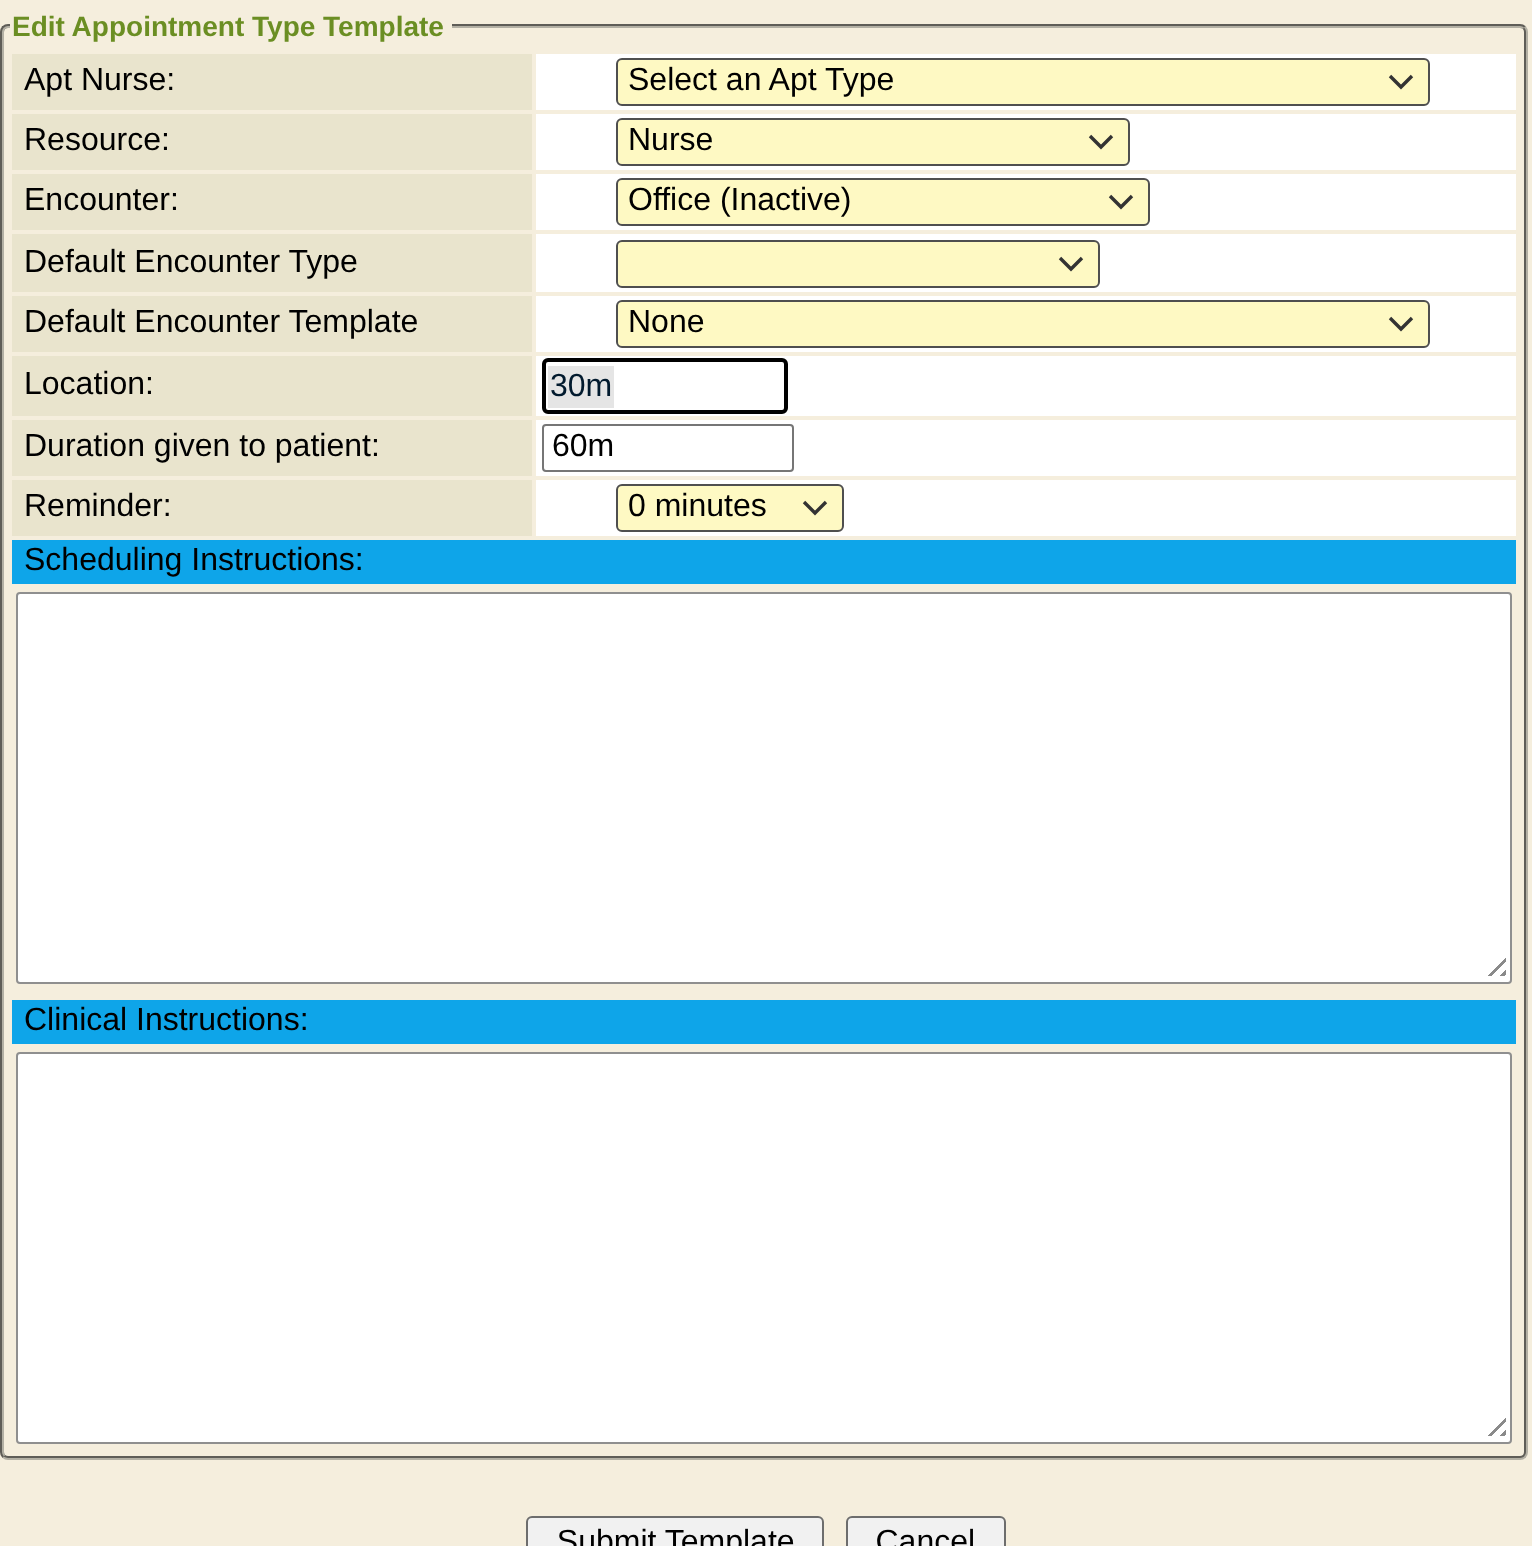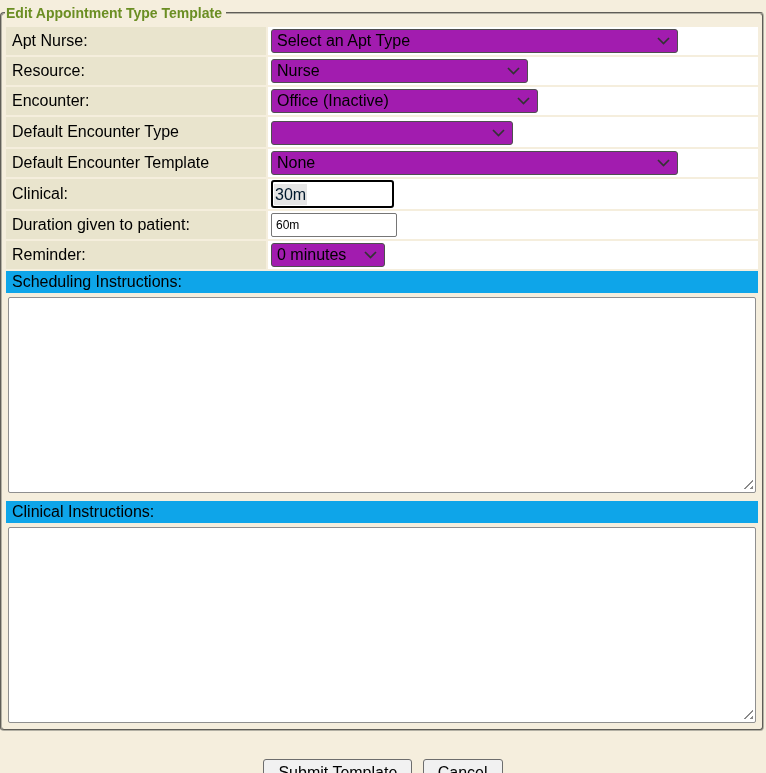--- a/index.html
+++ b/index.html
@@ -47,46 +47,47 @@
     background:transparent;
     padding:2px 0 6px 0;
   }
   
   .select{
     display:inline-flex;
     align-items:center;
     justify-content:space-between;
     box-sizing:border-box;
     height:24px;
-    background:#a21caf;
+    background:#fef9c3;
     border:1px solid #4f4f4f;
     border-radius:3px;
     padding:0 7px 0 5px;
     cursor:default;
+    margin-left:37px;
   }
   .select .sel-text{
     white-space:nowrap;
     overflow:hidden;
   }
   .chev{display:inline-flex;flex:0 0 auto;margin-left:6px;}
   .chev svg{display:block;}
   .w407{width:407px}
   .w257{width:257px}
   .w267{width:267px}
   .w242{width:242px}
   .w110{width:114px}
   
   .text-input{
     box-sizing:border-box;
     height:24px;width:126px;
     border:1px solid #767676;
     border-radius:2px;
     background:#fff;
     font-family:"Liberation Sans",sans-serif;
-    font-size:12px;
+    font-size:16px;
     padding:1px 4px;
   }
   .fake-input{
     display:inline-flex;
     align-items:center;
     box-sizing:border-box;
     height:28px;width:123px;
     border:2px solid #000;
     border-radius:3px;
     background:#fff;
@@ -210,21 +211,21 @@
           <span class="chev">
                 <svg width="13" height="8" viewBox="0 0 13 8">
                   <path d="M1 1 L6.5 6.5 L12 1" stroke="#333" stroke-width="1.7" fill="none"></path>
                 </svg>
               </span>
         </div>
       </td>
     </tr>
 
     <tr>
-      <td class="lbl">Clinical:</td>
+      <td class="lbl">Location:</td>
       <td class="val" style="padding:1px 3px;">
         <div class="fake-input">
           <span class="sel-highlight">30m</span>
         </div>
       </td>
     </tr>
 
     <tr>
       <td class="lbl">Duration given to patient:</td>
       <td class="val">

